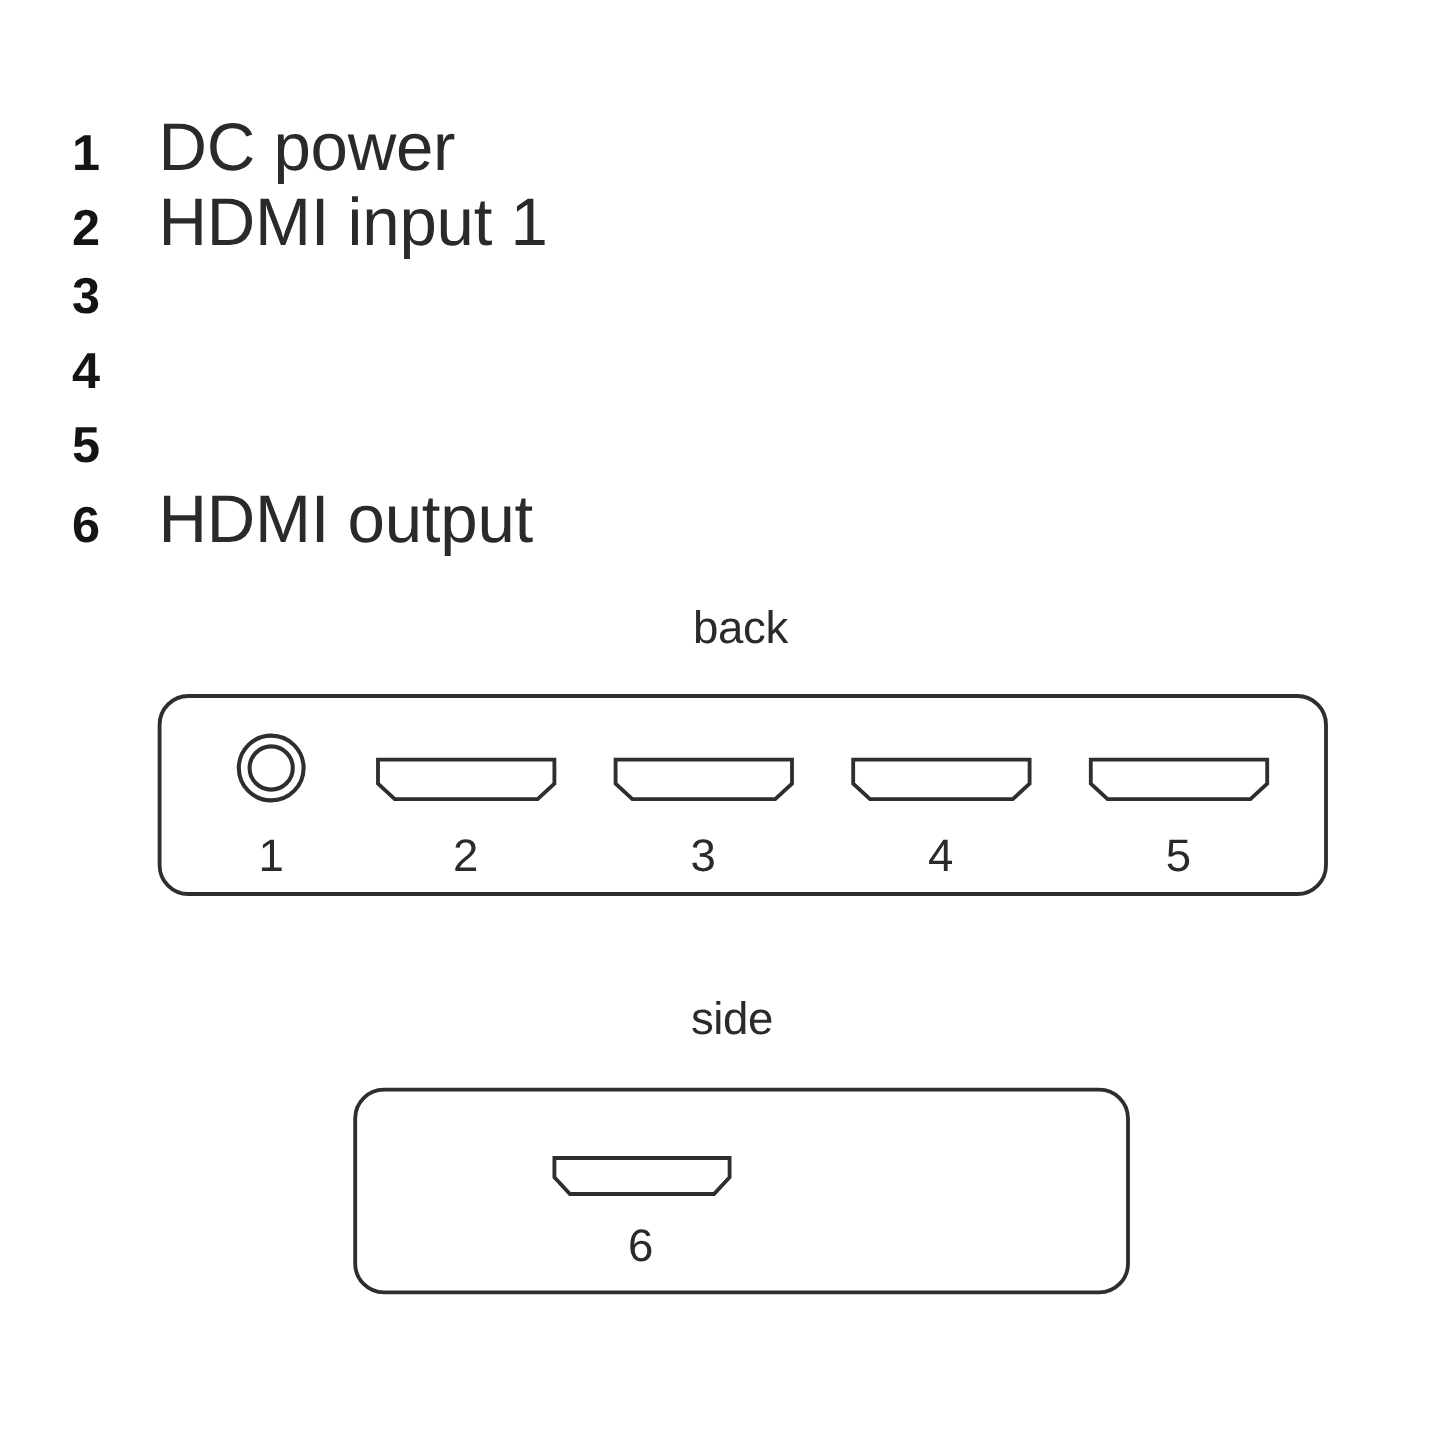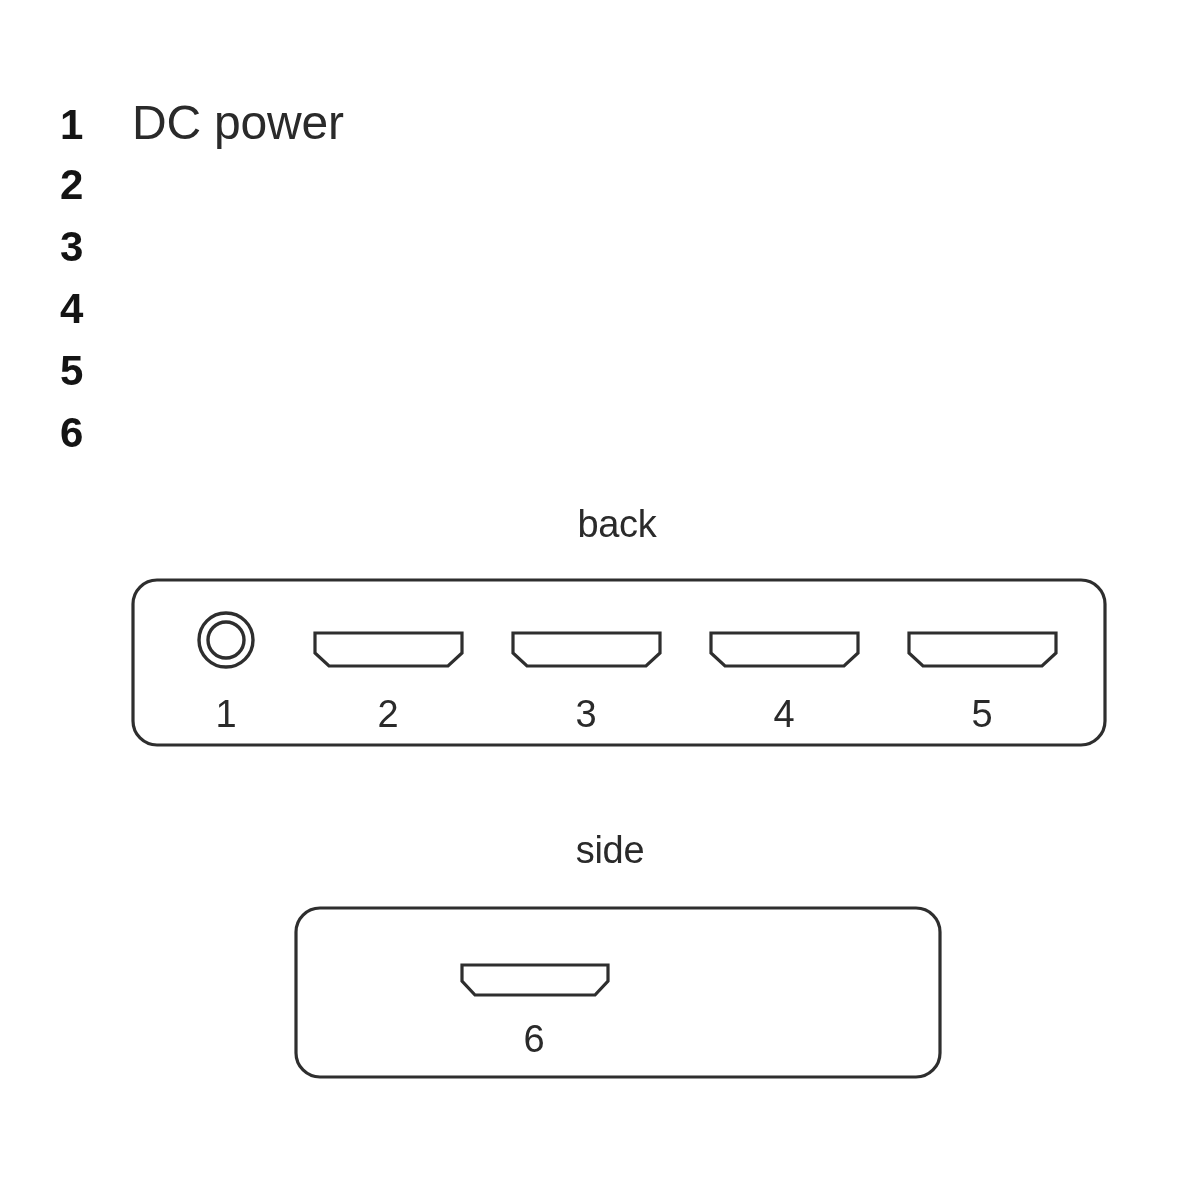--- a/index.html
+++ b/index.html
@@ -40,21 +40,21 @@
   .legend-num {
     width: 72px;
     flex: 0 0 72px;
     font-size: 42px;
     font-weight: 700;
     line-height: 62px;
     letter-spacing: -0.5px;
     color: #141414;
   }
   .legend-label {
-    font-size: 48px;
+    font-size: 56px;
     font-weight: 400;
     line-height: 62px;
     letter-spacing: -0.2px;
     color: #2a2a2a;
     white-space: nowrap;
   }
 
   
   .view-caption {
     position: absolute;
@@ -120,36 +120,38 @@
 
   <div class="legend">
 
     <div class="legend-row">
       <span class="legend-num">1</span>
       <span class="legend-label">DC power</span>
     </div>
 
     <div class="legend-row">
       <span class="legend-num">2</span>
+      <span class="legend-label">HDMI input 1</span>
     </div>
 
     <div class="legend-row">
       <span class="legend-num">3</span>
     </div>
 
     <div class="legend-row">
       <span class="legend-num">4</span>
     </div>
 
     <div class="legend-row">
       <span class="legend-num">5</span>
     </div>
 
     <div class="legend-row">
       <span class="legend-num">6</span>
+      <span class="legend-label">HDMI output</span>
     </div>
 
   </div>
 
   <div class="view-caption" id="caption-back">back</div>
   <div class="view-caption" id="caption-side">side</div>
 
   <svg class="panel-svg" viewBox="0 0 1200 1200" xmlns="http://www.w3.org/2000/svg">
 
     <rect class="panel-outline" x="133" y="580" width="972" height="165" rx="24" ry="24"></rect>

